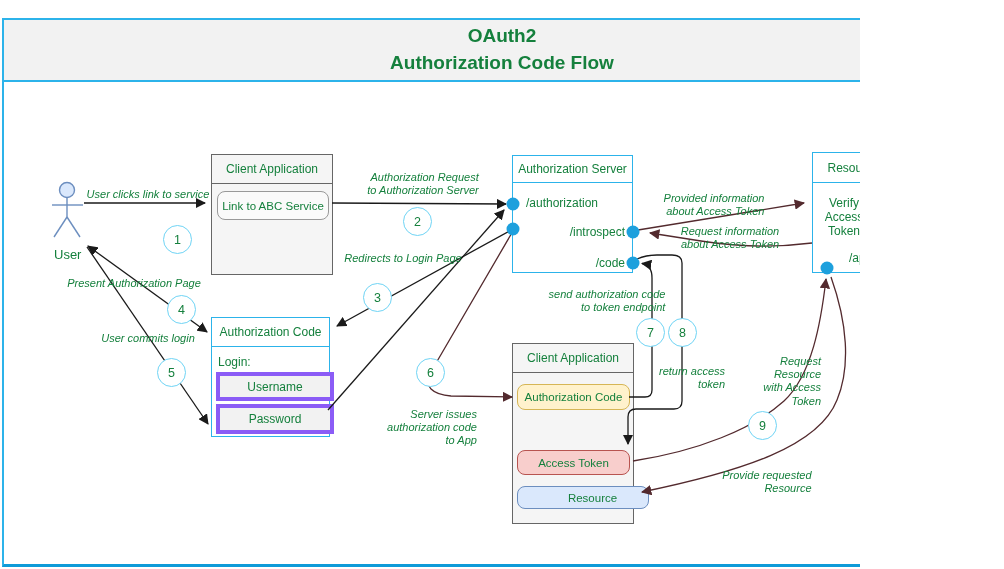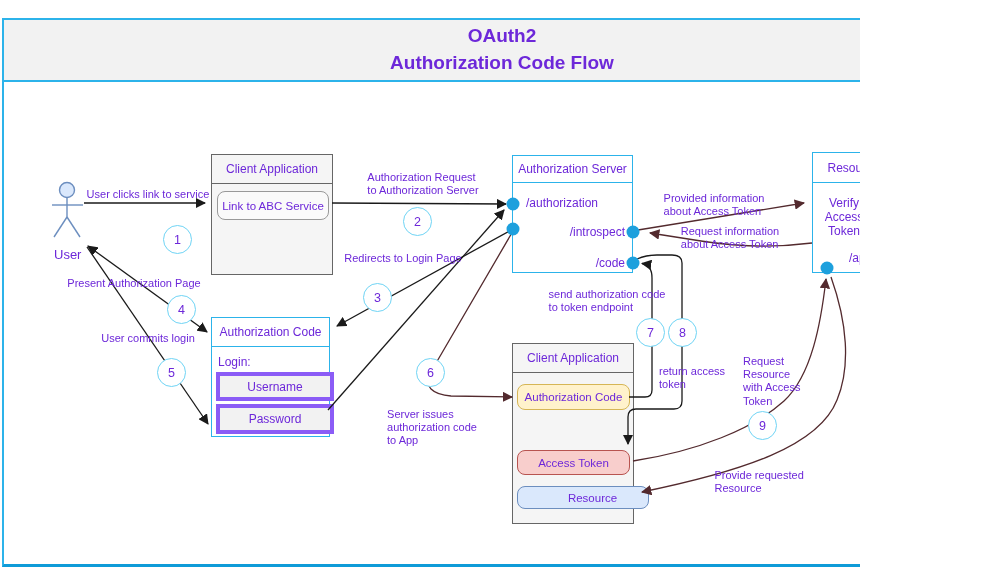--- a/index.html
+++ b/index.html
@@ -1,28 +1,28 @@
 <!DOCTYPE html>
 <html><head>
 <meta charset="utf-8">
 <style>
   html,body{margin:0;padding:0;background:#fff;}
   #stage{
     position:relative;width:860px;height:569px;background:#fff;overflow:hidden;
-    font-family:"Liberation Sans","DejaVu Sans",sans-serif;color:#6d28d9;
+    font-family:"Liberation Sans","DejaVu Sans",sans-serif;color:#15803d;
   }
   
   #frame{position:absolute;left:2px;top:18px;width:996px;height:544px;
     border:2px solid #2cb3ea;border-bottom:3px solid #0f9bd8;}
   #titleband{position:absolute;left:0;top:0;width:100%;height:60px;background:#f2f2f2;
     border-bottom:2px solid #2cb3ea;display:flex;flex-direction:column;align-items:center;justify-content:center;}
   .title-line{font-size:19px;font-weight:bold;line-height:1.4;}
   
   .abs{position:absolute;}
-  .lbl{position:absolute;font-size:11px;line-height:1.2;text-align:left;white-space:pre-line;transform:translateX(-50%);}
+  .lbl{position:absolute;font-size:11px;line-height:1.2;text-align:right;white-space:pre-line;transform:translateX(-50%);font-style:italic;}
   .endpoint{position:absolute;font-size:12px;white-space:nowrap;}
   
   .graybox{position:absolute;background:#f5f5f5;border:1px solid #666;}
   .graybox .hdr{width:100%;border-bottom:1px solid #666;display:flex;align-items:center;justify-content:center;font-size:12px;}
   
   .cyanbox{position:absolute;background:#fff;border:1.5px solid #2cb3ea;}
   .cyanbox .hdr{width:100%;border-bottom:1.5px solid #2cb3ea;display:flex;align-items:center;justify-content:center;font-size:12px;}
   .roundbtn{position:absolute;border-radius:8px;display:flex;align-items:center;justify-content:center;font-size:11.5px;}
   .field{position:absolute;background:#f2f2f2;border:4px solid #8b5cf6;display:flex;align-items:center;justify-content:center;font-size:12px;}
   

